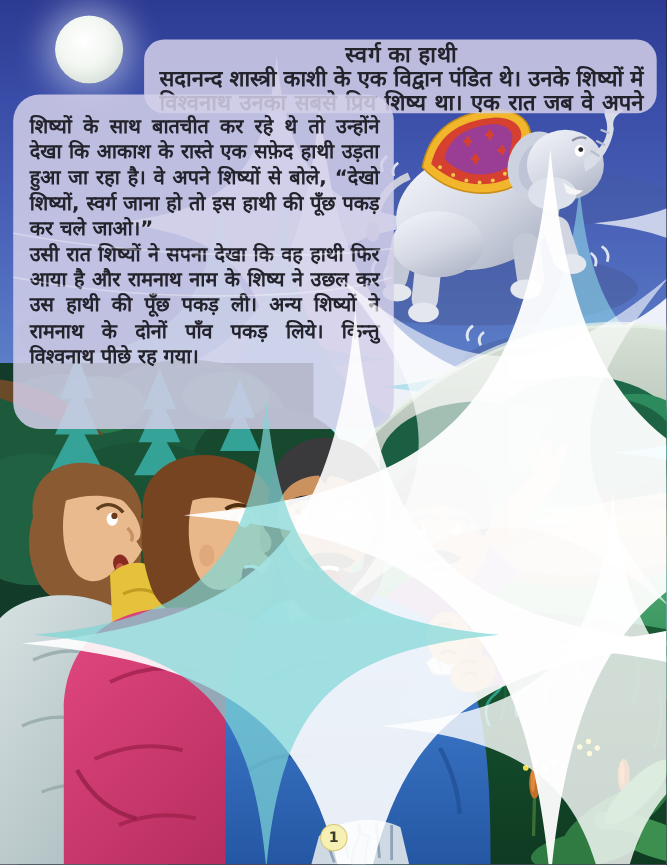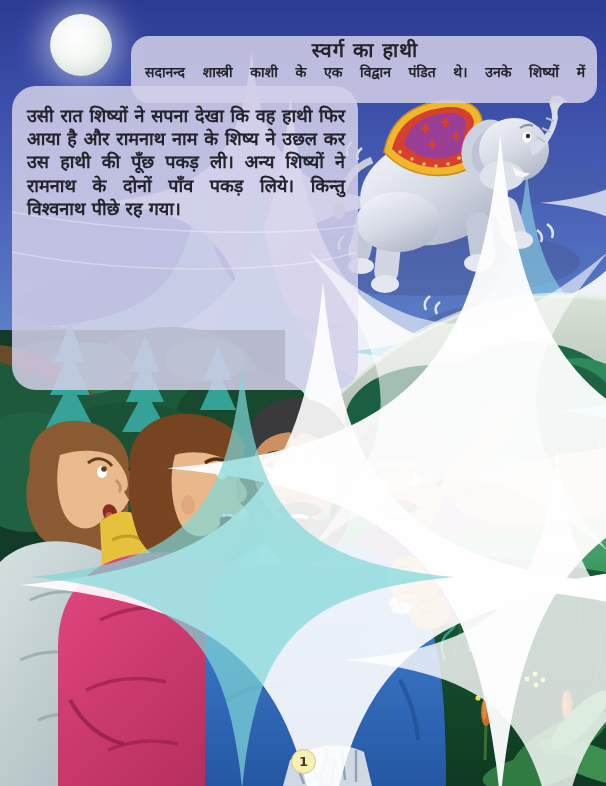--- a/index.html
+++ b/index.html
@@ -13,24 +13,24 @@
   #starsTop{z-index:5;pointer-events:none;}
   .moon{
     position:absolute;left:50px;top:14px;width:62px;height:62px;border-radius:50%;z-index:2;
     background:radial-gradient(circle at 42% 38%, #ffffff 0%, #f2f6f1 45%, #d9e2da 75%, #c7d2c9 100%);
     box-shadow:0 0 28px 10px rgba(235,242,255,.45);
   }
   .txtbox{
     position:absolute;z-index:3;background:rgba(211,207,233,.86);
     color:#23232b;overflow:hidden;
   }
-  .box-top{left:131px;top:36px;width:466px;height:67px;border-radius:18px;padding:3px 12px 2px 14px;box-sizing:border-box;}
+  .box-top{left:131px;top:36px;width:466px;height:67px;border-radius:18px;padding:3px 12px 2px 14px;box-sizing:border-box;font-family:Liberation Serif, serif;}
   .box-left{left:12px;top:86px;width:346px;height:304px;border-radius:24px;padding:18px 13px 8px 15px;box-sizing:border-box;}
   .story-title{font-size:20px;font-weight:bold;text-align:center;line-height:23px;letter-spacing:1px;}
-  .intro-line{font-size:14px;font-weight:600;line-height:21.5px;text-align:justify;text-align-last:justify;white-space:nowrap;}
+  .intro-line{font-size:20px;font-weight:600;line-height:21.5px;text-align:justify;text-align-last:justify;white-space:nowrap;}
   .story-par{margin:0;font-size:18px;font-weight:600;line-height:23.2px;text-align:justify;}
   .pageno{
     position:absolute;left:291px;top:749px;width:25px;height:25px;border-radius:50%;z-index:6;
     background:#f7f0b4;border:1px solid #d9c775;box-sizing:border-box;
     color:#3a3a2a;font-size:13px;font-weight:bold;text-align:center;line-height:23px;
   }
 </style>
 </head>
 <body>
 
@@ -366,23 +366,25 @@
       <ellipse cx="430" cy="612" rx="21" ry="17" fill="#d99a62" transform="rotate(-15 430 612)"></ellipse>
       <path d="M418,604 q8,-5 14,-2 M420,614 q8,-4 14,-1" stroke="#b5763f" stroke-width="2.5" fill="none"></path>
     </g>
   </svg>
 
   <div class="moon"></div>
 
   <div class="txtbox box-top">
     <div class="story-title">स्वर्ग का हाथी</div>
     <div class="intro-line">सदानन्द शास्त्री काशी के एक विद्वान पंडित थे। उनके शिष्यों में</div>
+    <div class="intro-line">विश्वनाथ उनका सबसे प्रिय शिष्य था। एक रात जब वे अपने</div>
   </div>
 
   <div class="txtbox box-left">
+    <p class="story-par">शिष्यों के साथ बातचीत कर रहे थे तो उन्होंने देखा कि आकाश के रास्ते एक सफ़ेद हाथी उड़ता हुआ जा रहा है। वे अपने शिष्यों से बोले, “देखो शिष्यों, स्वर्ग जाना हो तो इस हाथी की पूँछ पकड़ कर चले जाओ।”</p>
     <p class="story-par">उसी रात शिष्यों ने सपना देखा कि वह हाथी फिर आया है और रामनाथ नाम के शिष्य ने उछल कर उस हाथी की पूँछ पकड़ ली। अन्य शिष्यों ने रामनाथ के दोनों पाँव पकड़ लिये। किन्तु विश्वनाथ पीछे रह गया।</p>
   </div>
 
   <svg id="starsTop" viewBox="0 0 606 786">
     <g stroke="rgba(255,255,255,0.35)" stroke-width="1.5" fill="none">
       <path d="M12,212 C120,232 260,238 356,226"></path>
       <path d="M12,252 C140,277 300,272 356,252"></path>
     </g>
     <use href="#star4" fill="#ffffff" opacity="1" transform="translate(503,57) scale(1.35)"></use>
     <use href="#star4" fill="#ffffff" opacity="0.6" transform="translate(503,57) scale(0.7) rotate(45)"></use>

